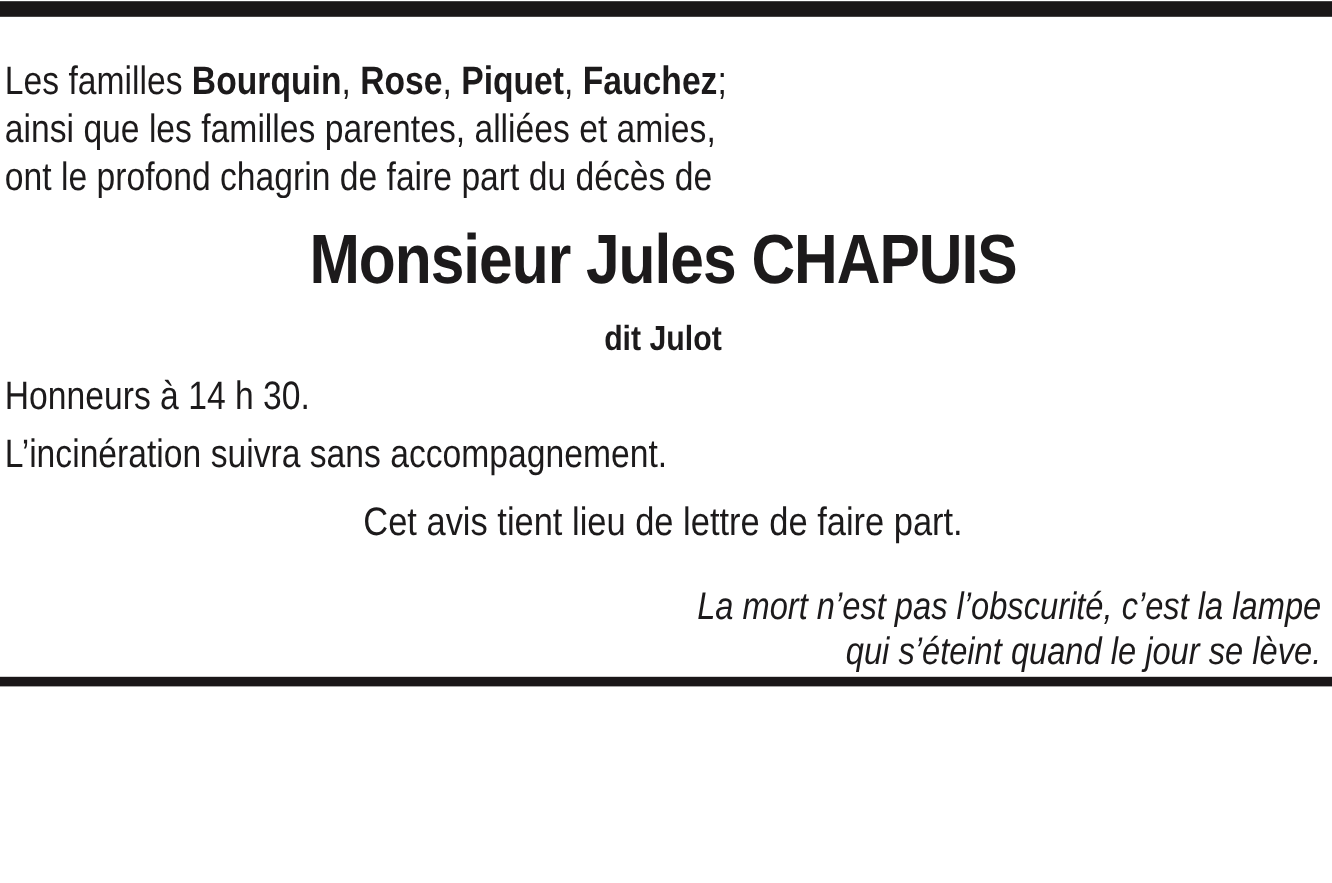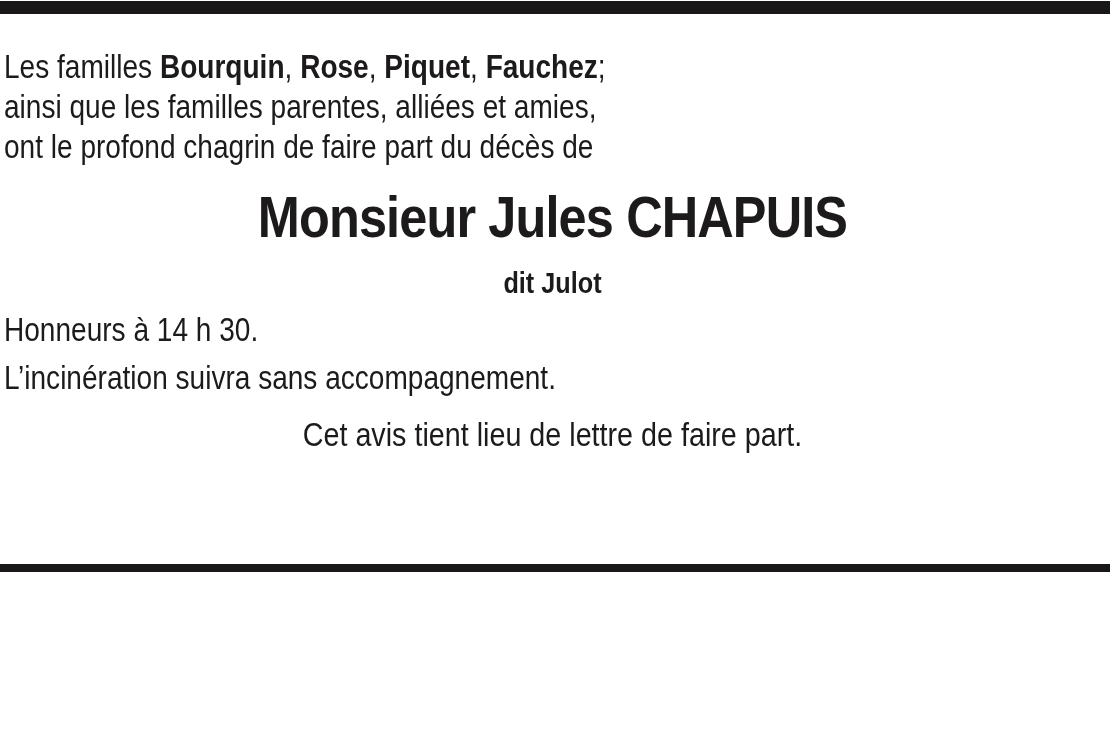--- a/index.html
+++ b/index.html
@@ -66,17 +66,21 @@
     </div>
 
     <div class="title line cond-c">Monsieur Jules CHAPUIS</div>
     <div class="subtitle line cond-c">dit Julot</div>
 
 
     <div class="honneurs line cond-l">Honneurs à 14 h 30.</div>
     <div class="incineration line cond-l">L’incinération suivra sans accompagnement.</div>
     <div class="notice line cond-c">Cet avis tient lieu de lettre de faire part.</div>
 
+    <div class="quote-block">
+      <div class="line cond-r">La mort n’est pas l’obscurité, c’est la lampe</div>
+      <div class="line cond-r">qui s’éteint quand le jour se lève.</div>
+    </div>
 
   </div>
 
   <div class="rule rule-bottom"></div>
 </div>
 
 </body></html>

